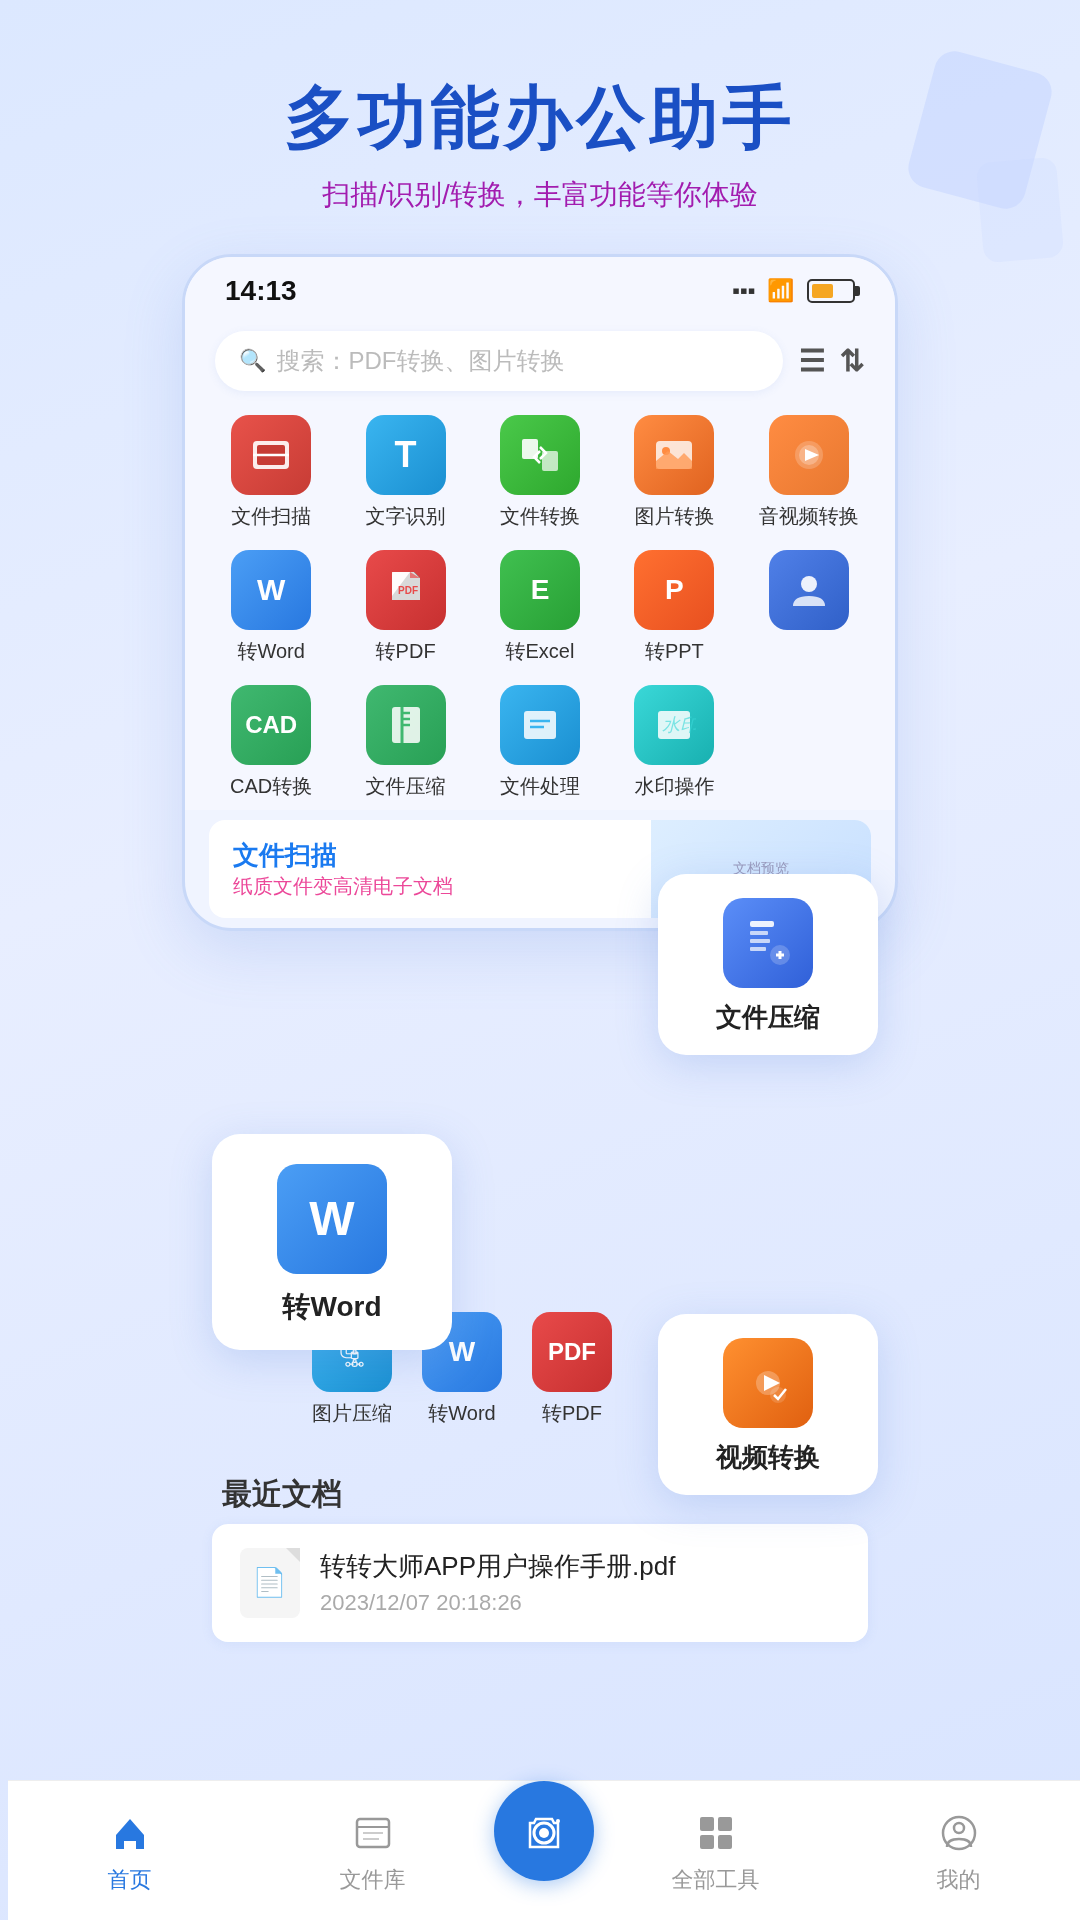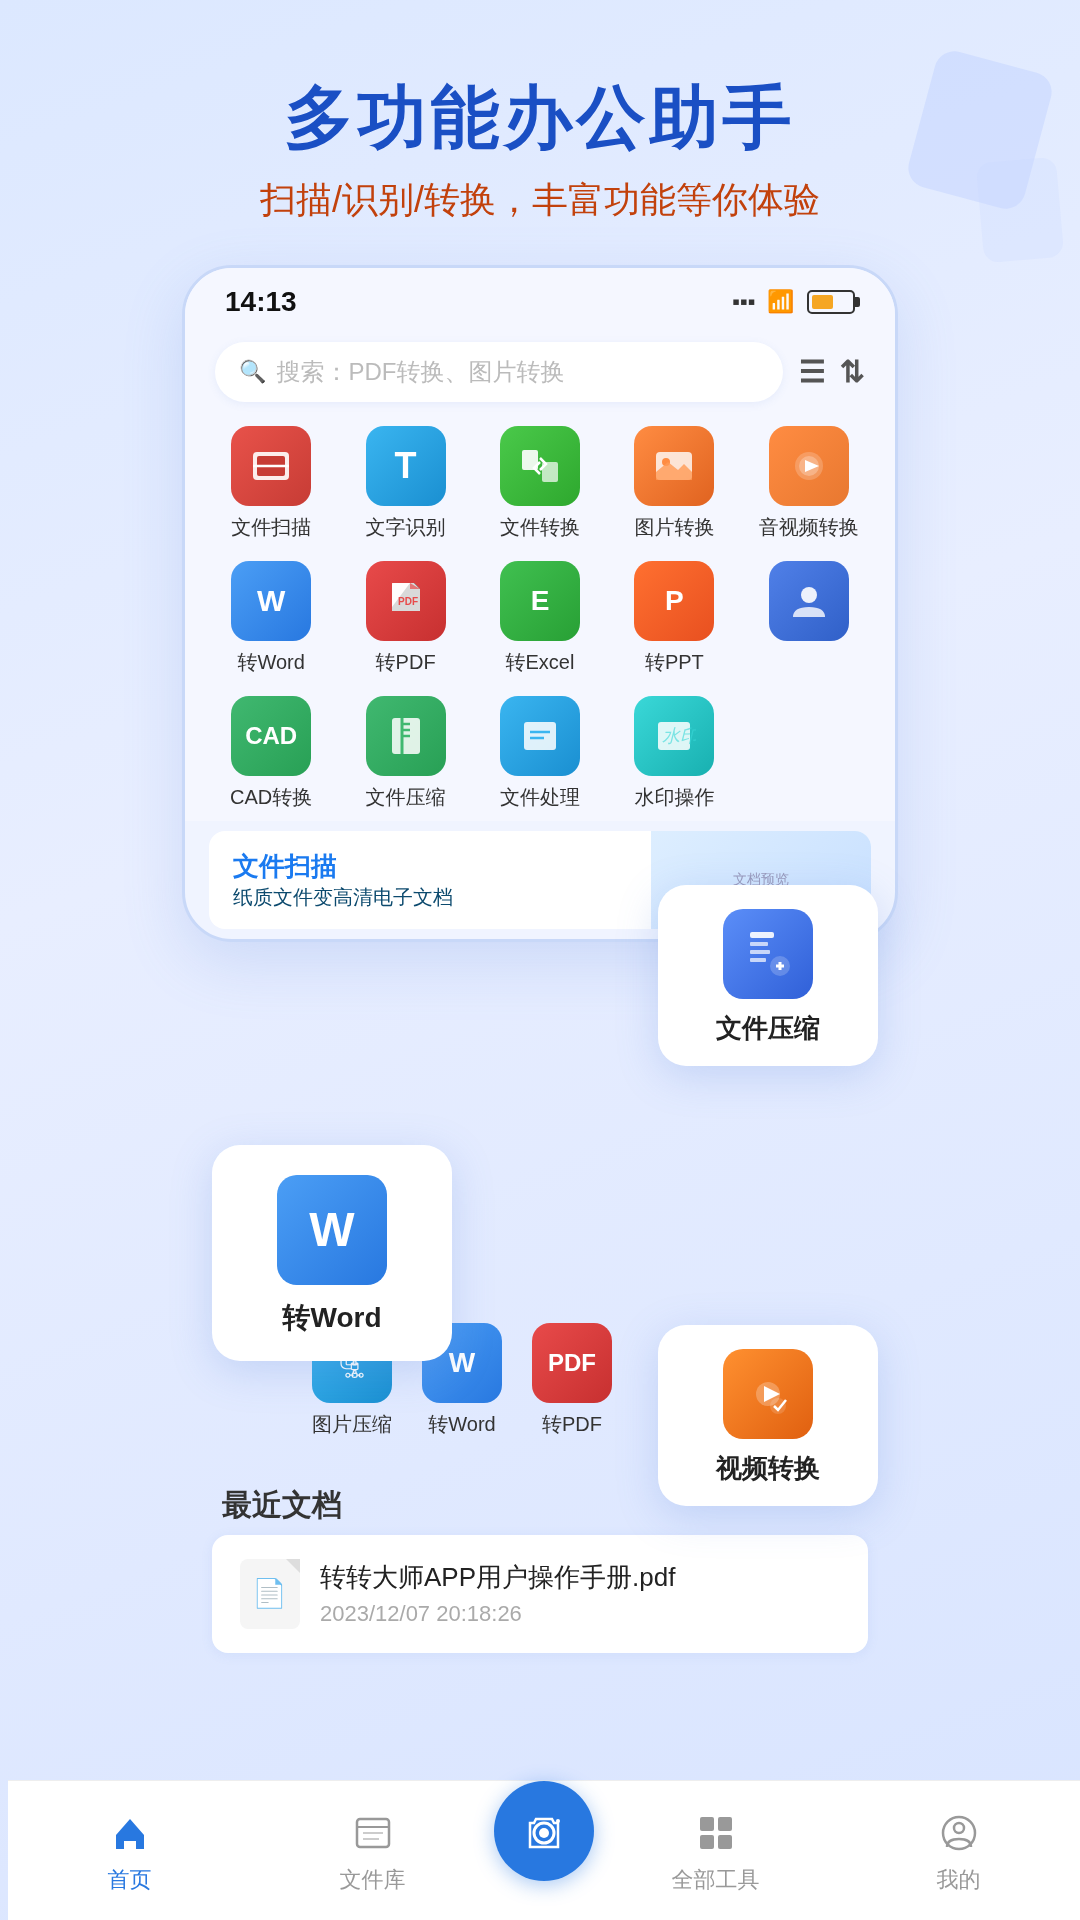--- a/index.html
+++ b/index.html
@@ -20,22 +20,22 @@
       position: relative;
     }
     .hero-title {
       font-size: 69px;
       font-weight: 900;
       color: #1a4fc4;
       line-height: 1.1;
       letter-spacing: 4px;
     }
     .hero-subtitle {
-      font-size: 36px;
-      color: #c2410c;
+      font-size: 28px;
+      color: #a21caf;
       margin-top: 20px;
       font-weight: 400;
     }
 
     
     .deco-shape-1 {
       position: absolute;
       right: 40px;
       top: 60px;
       width: 120px;
@@ -205,21 +205,21 @@
       overflow: hidden;
       position: relative;
     }
     .banner-title {
       font-size: 26px;
       font-weight: 700;
       color: #1a7af0;
     }
     .banner-desc {
       font-size: 20px;
-      color: #0c4a6e;
+      color: #ec4899;
     }
     .banner-img-placeholder {
       position: absolute;
       right: 0;
       top: 0;
       bottom: 0;
       width: 220px;
       background: linear-gradient(135deg, #ddeeff, #c8e0ff);
       display: flex;
       align-items: center;

